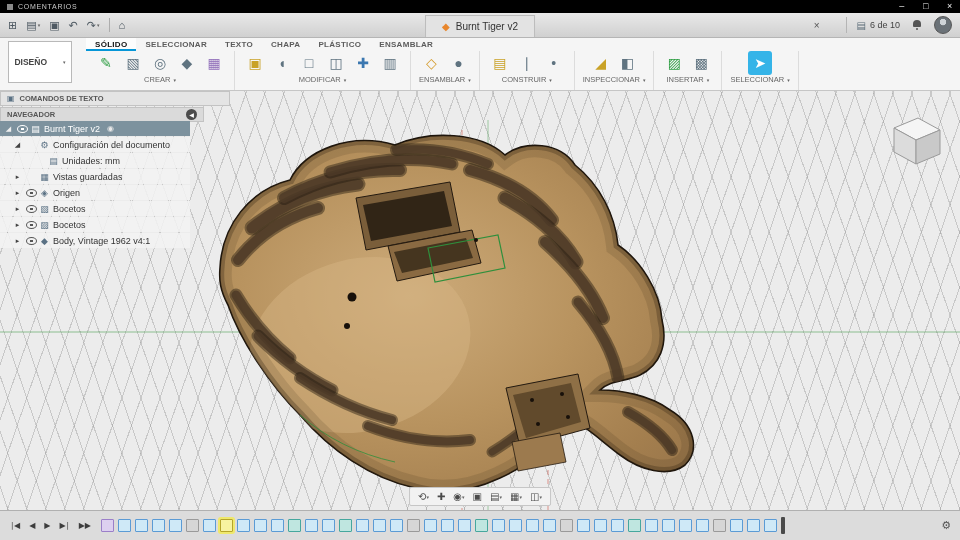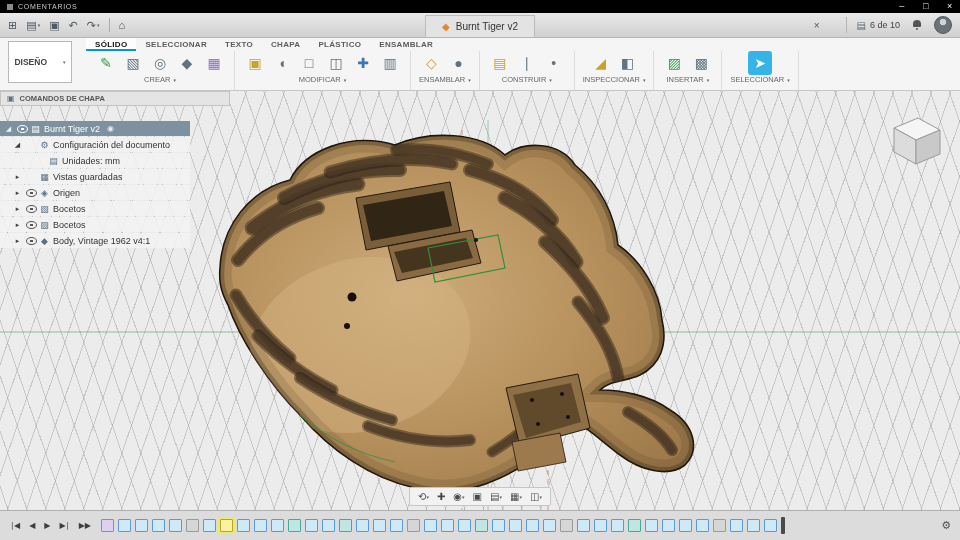--- a/index.html
+++ b/index.html
@@ -304,21 +304,25 @@
   </svg>
 
   <svg class="viewcube" viewBox="0 0 64 64">
     <polygon points="10,18 34,8 56,20 32,30" fill="#f5f5f5" stroke="#9a9a9a"></polygon>
     <polygon points="10,18 32,30 32,54 10,42" fill="#dcdcdc" stroke="#9a9a9a"></polygon>
     <polygon points="32,30 56,20 56,44 32,54" fill="#c9c9c9" stroke="#9a9a9a"></polygon>
   </svg>
 
   <div class="text-commands">
     <span class="tc-icon">▣</span>
-    <span>COMANDOS DE CHAPA</span>
+    <span>COMANDOS DE TEXTO</span>
+  </div>
+  <div class="nav-header">
+    <span>NAVEGADOR</span>
+    <span class="nav-collapse">◀</span>
   </div>
   <div class="nav-tree" id="nav-tree">
       <div class="tree-row selected" style="padding-left: 4px;">
         <span class="expander">◢</span>
         <span class="eye"></span>
         <span class="row-icon">▤</span>
         <span class="tree-label">Burnt Tiger v2</span>
         <span class="tree-badge">◉</span>
       </div>
       <div class="tree-row" style="padding-left: 13px;">

